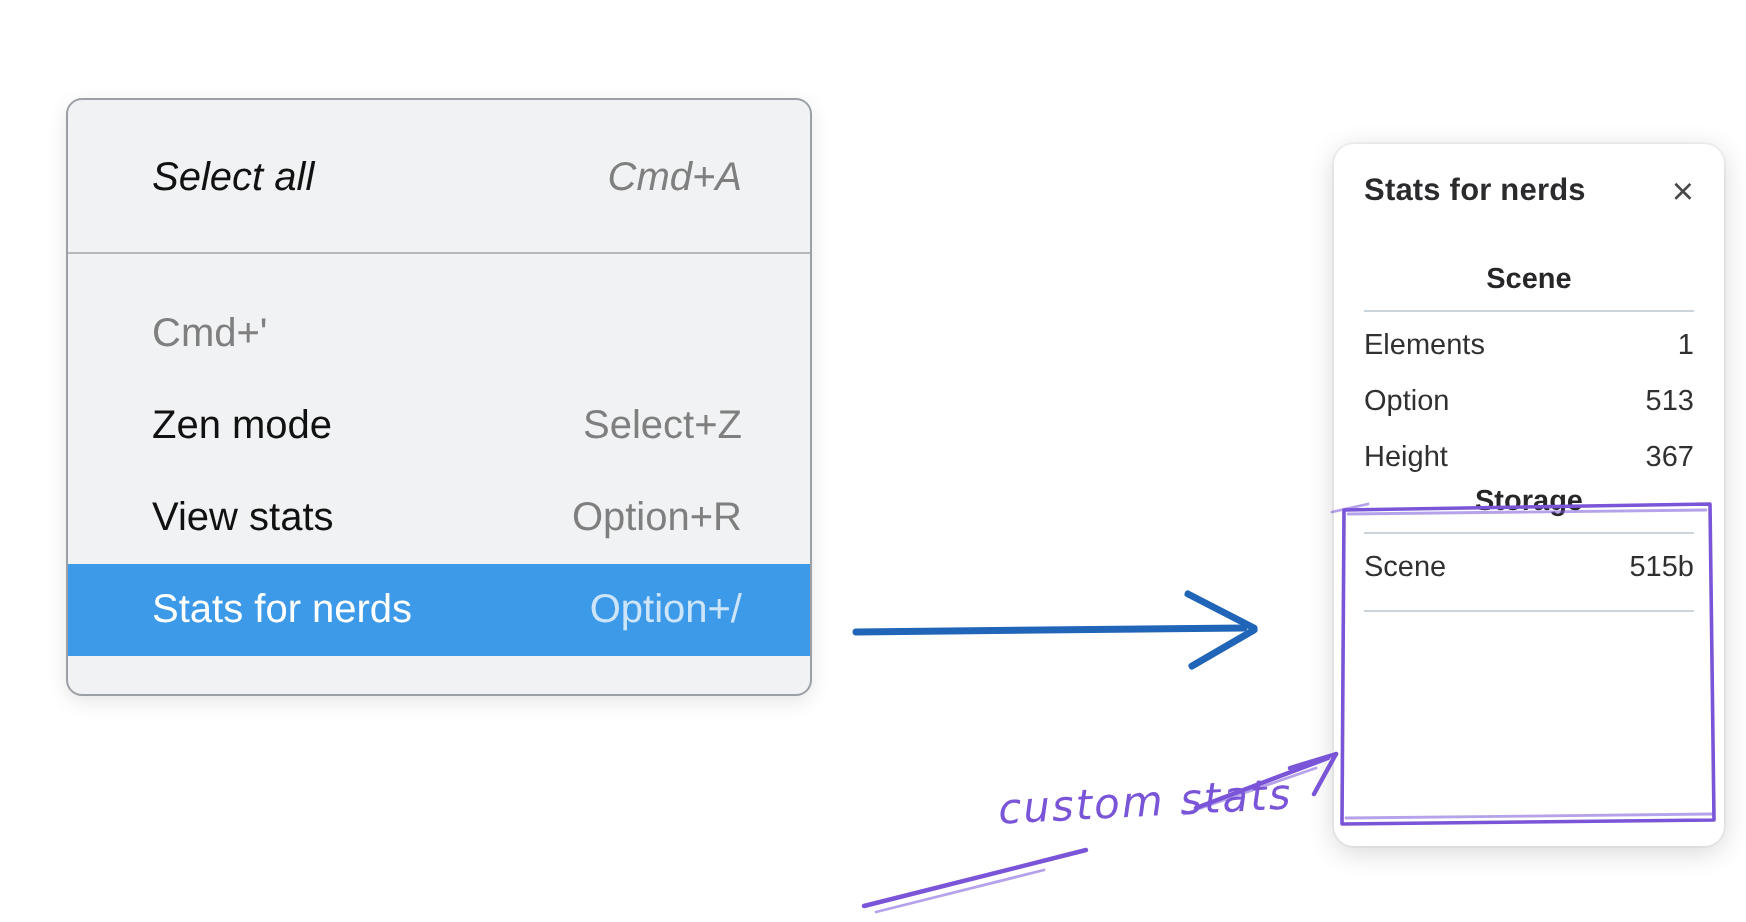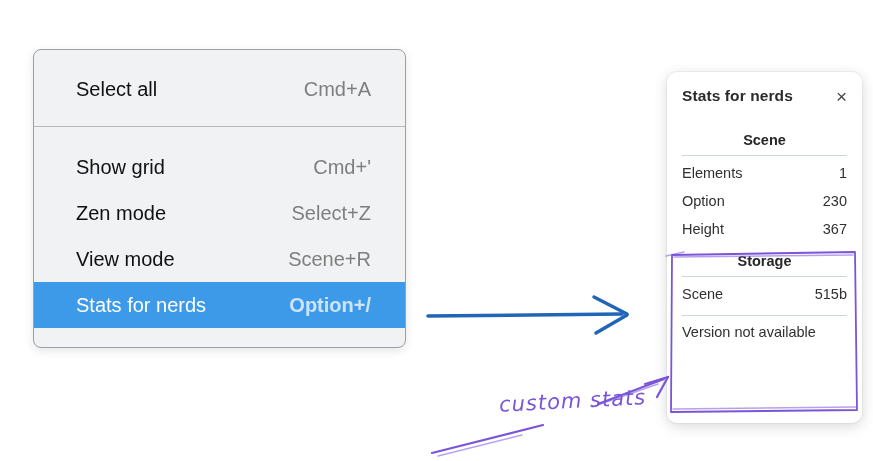--- a/index.html
+++ b/index.html
@@ -18,48 +18,48 @@
 
   
   .context-menu{
     position:absolute; left:33px; top:49px; width:373px; height:299px;
     background:var(--c-menu_bg);
     border:1px solid var(--c-menu_border);
     border-radius:8px;
     box-shadow:0 3px 10px rgba(0,0,0,.10);
     overflow:hidden;
   }
-  .menu-group-1{padding:11px 0 9px 0;}
+  .menu-group-1{padding:11px 0 9px 0;font-style:italic;}
   .menu-group-2{padding:17px 0 16px 0;}
   .menu-item{
     display:flex; align-items:center; justify-content:space-between;
     padding:0 34px 0 42px; font-size:20px; color:var(--c-menu_label);
     cursor:default;
   }
   .menu-group-1 .menu-item{height:56px;}
   .menu-group-2 .menu-item{height:46px;}
   .mi-shortcut{color:var(--c-menu_shortcut);}
   .menu-item.selected{background:var(--c-highlight); color:var(--c-highlight_label);}
-  .menu-item.selected .mi-shortcut{color:var(--c-highlight_shortcut);font-weight:bold;}
+  .menu-item.selected .mi-shortcut{color:var(--c-highlight_shortcut);}
   .menu-separator{border-top:1px solid var(--c-menu_separator); height:0;}
 
   
   .stats-panel{
     position:absolute; left:667px; top:72px; width:195px; height:351px;
     background:var(--c-panel_bg); border-radius:10px;
     box-shadow:0 3px 14px rgba(0,0,0,.16), 0 0 0 1px rgba(0,0,0,.04);
     padding:12px 15px; color:var(--c-panel_text); font-size:14.5px;
     z-index:1;
   }
   .sp-header{display:flex; justify-content:space-between; align-items:center; height:24px;}
   .sp-title{font-weight:bold; font-size:15.5px; color:#2b2b2e; letter-spacing:.1px;}
   .sp-close{font-size:19px; line-height:1; color:#4a4a4a; cursor:pointer; font-weight:400;}
   .sp-heading{text-align:center; font-weight:bold; font-size:14.5px; color:#27272a;}
   .sp-heading.first{margin-top:24px;}
-  .sp-heading.mid{margin-top:10px;}
+  .sp-heading.mid{}
   .sp-heading.last{margin-top:8px;}
   .sp-line{border-top:1px solid var(--c-panel_divider); margin-top:7px;}
   .sp-rows{padding-top:3px;}
   .sp-row{display:flex; justify-content:space-between; align-items:center; height:28px;gap:24px;}
   .sp-note{height:32px; display:flex; align-items:center;}
 
   
   .overlay{position:absolute; left:0; top:0; width:873px; height:461px; z-index:2; pointer-events:none;}
   .blue-stroke{stroke:var(--c-blue_arrow); stroke-width:3.5; fill:none; stroke-linecap:round;}
   .purple-stroke{stroke:var(--c-purple); stroke-width:2.2; fill:none; stroke-linecap:round;}
@@ -80,30 +80,29 @@
   <div class="context-menu">
     <div class="menu-group-1">
       <div class="menu-item">
         <span class="mi-label">Select all</span>
         <span class="mi-shortcut">Cmd+A</span>
       </div>
     </div>
     <div class="menu-separator"></div>
     <div class="menu-group-2">
       <div class="menu-item">
-        <span class="mi-label">Show grid</span>
         <span class="mi-shortcut">Cmd+'</span>
       </div>
       <div class="menu-item">
         <span class="mi-label">Zen mode</span>
         <span class="mi-shortcut">Select+Z</span>
       </div>
       <div class="menu-item">
-        <span class="mi-label">View mode</span>
-        <span class="mi-shortcut">Scene+R</span>
+        <span class="mi-label">View stats</span>
+        <span class="mi-shortcut">Option+R</span>
       </div>
       <div class="menu-item selected">
         <span class="mi-label">Stats for nerds</span>
         <span class="mi-shortcut">Option+/</span>
       </div>
     </div>
   </div>
 
   <div class="stats-panel">
     <div class="sp-header">
@@ -114,21 +113,21 @@
     <div>
       <div class="sp-heading first">Scene</div>
       <div class="sp-line"></div>
       <div class="sp-rows">
         <div class="sp-row">
           <span>Elements</span>
           <span>1</span>
         </div>
         <div class="sp-row">
           <span>Option</span>
-          <span>230</span>
+          <span>513</span>
         </div>
         <div class="sp-row">
           <span>Height</span>
           <span>367</span>
         </div>
       </div>
     </div>
 
     <div>
       <div class="sp-heading mid">Storage</div>
@@ -136,21 +135,20 @@
       <div class="sp-rows">
         <div class="sp-row">
           <span>Scene</span>
           <span>515b</span>
         </div>
       </div>
     </div>
 
     <div>
       <div class="sp-line"></div>
-      <div class="sp-note">Version not available</div>
     </div>
   </div>
 
   <svg class="overlay" viewBox="0 0 873 461" xmlns="http://www.w3.org/2000/svg">
 
     <g>
       <path class="blue-stroke" d="M428,316 L622,314"></path>
       <path class="blue-stroke" d="M594,297 L627,314"></path>
       <path class="blue-stroke" d="M627,315 L596,333"></path>
     </g>

